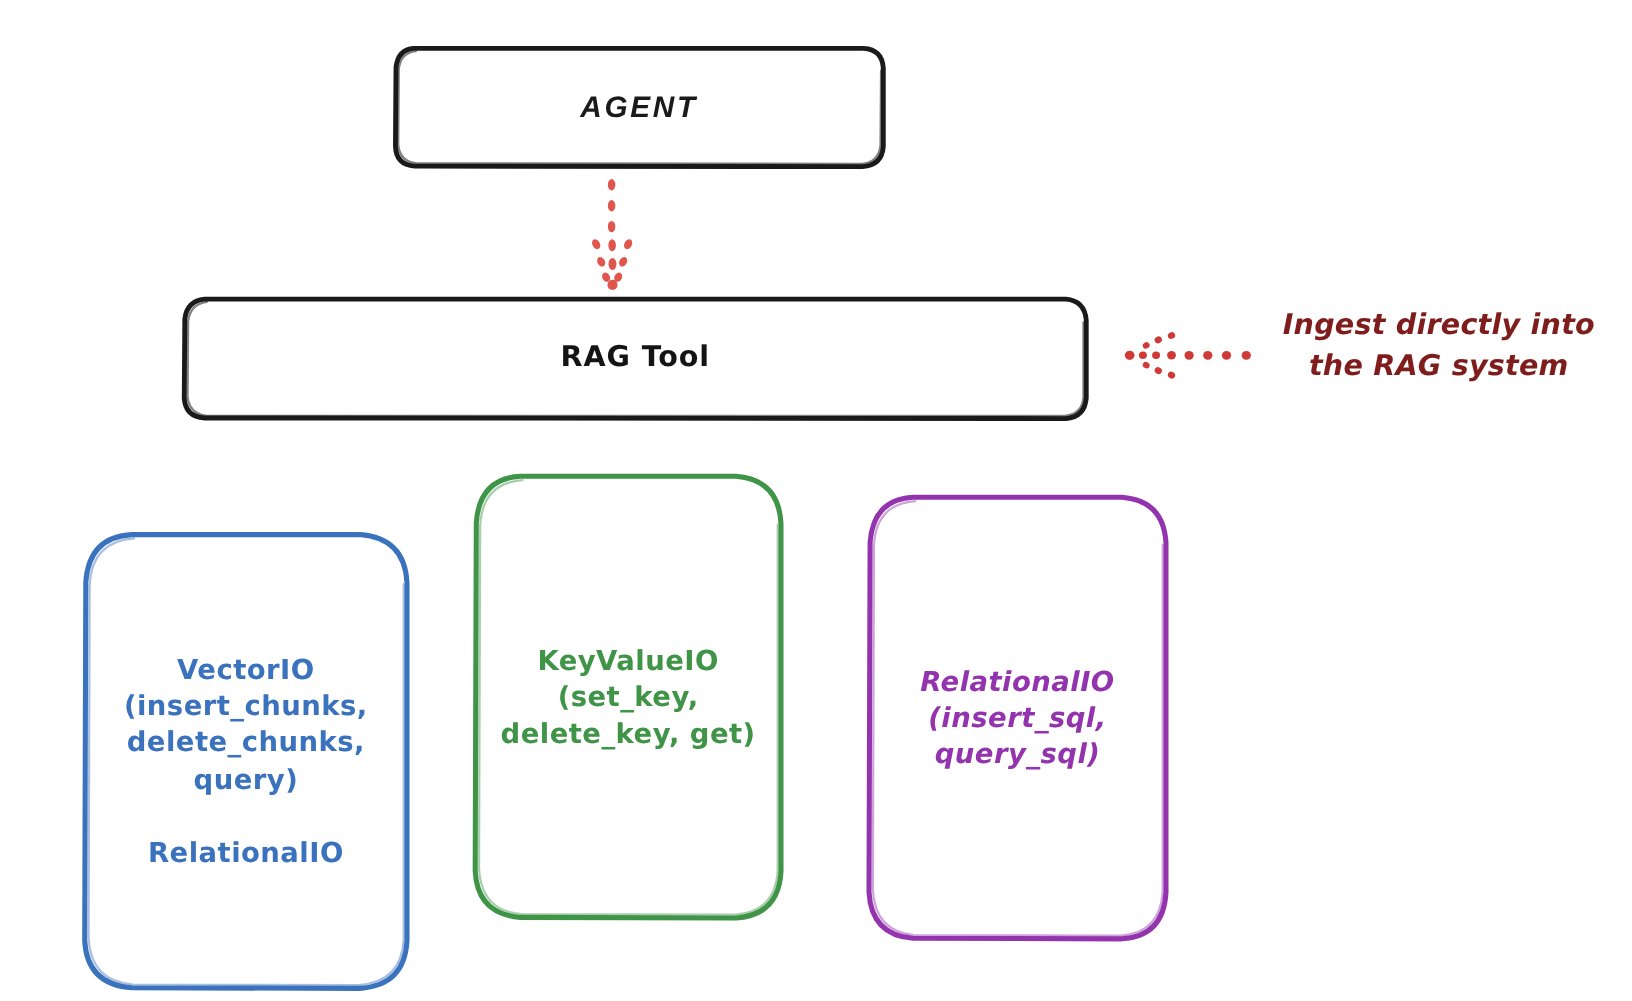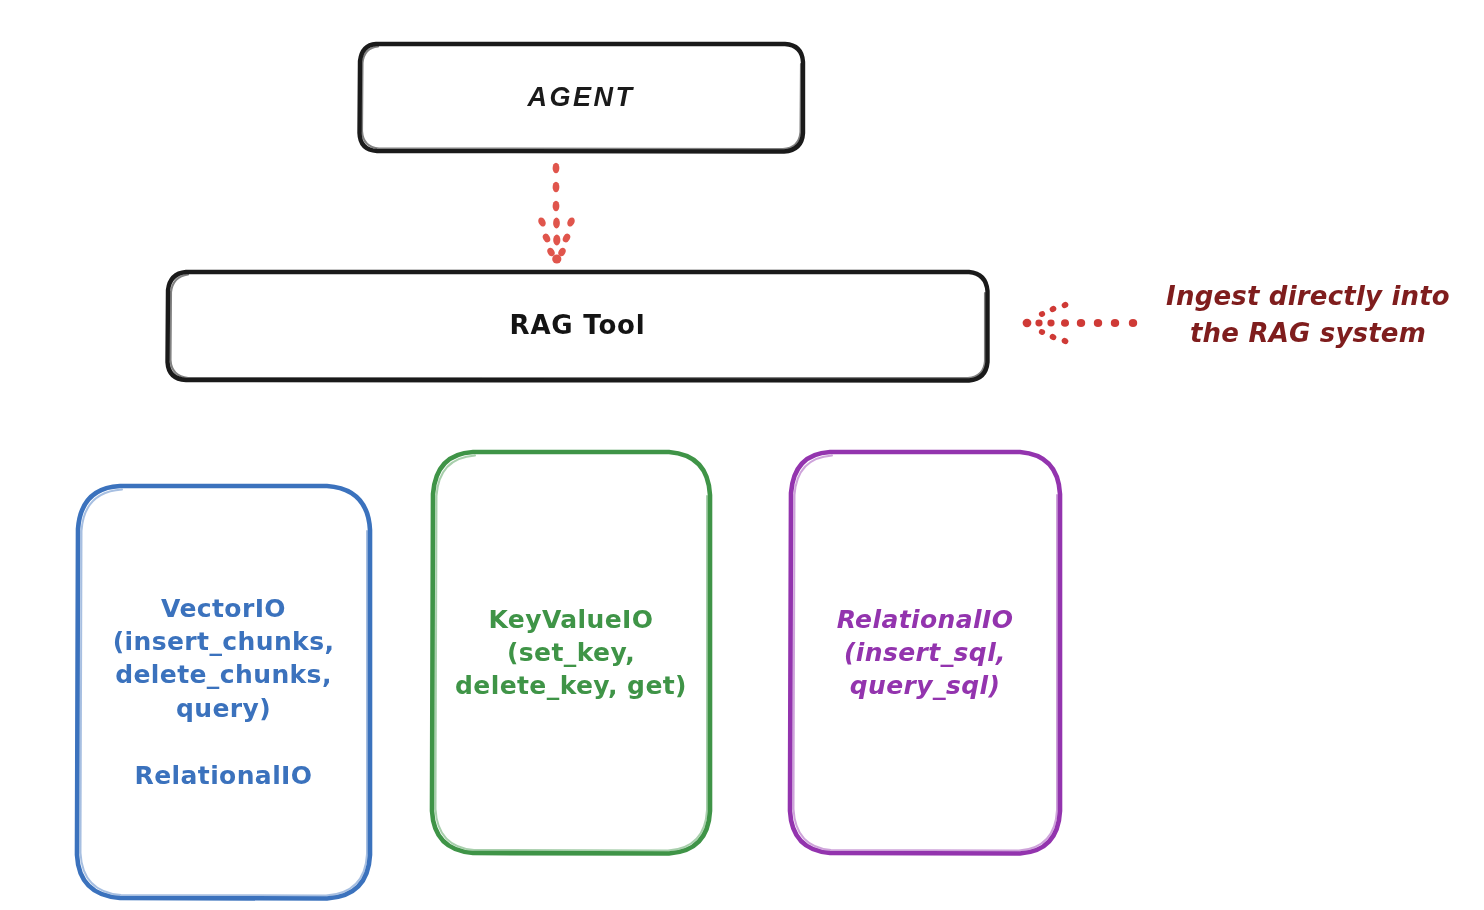--- a/index.html
+++ b/index.html
@@ -64,21 +64,21 @@
   #rag-box .node-label {
     font-family: "DejaVu Sans", sans-serif;
     font-size: 26px;
     font-weight: 600;
     color: #141414;
     letter-spacing: 0.8px;
   }
 
   
   #vector-box { left: 74px; top: 449px; width: 299px; height: 418px; margin-top: 34px; }
-  #kv-box     { left: 429px; top: 449px; width: 284px; height: 407px; }
+  #kv-box     { left: 429px; top: 430px; width: 284px; height: 407px; }
   #rel-box    { left: 787px; top: 449px; width: 276px; height: 407px; font-style: italic; }
 
   .leaf .node-label {
     font-family: "DejaVu Sans", sans-serif;
     font-size: 25px;
     font-weight: 600;
     line-height: 1.33;
   }
   #vector-box .node-label { color: #3b72bd; }
   #kv-box     .node-label { color: #3f9447; }

